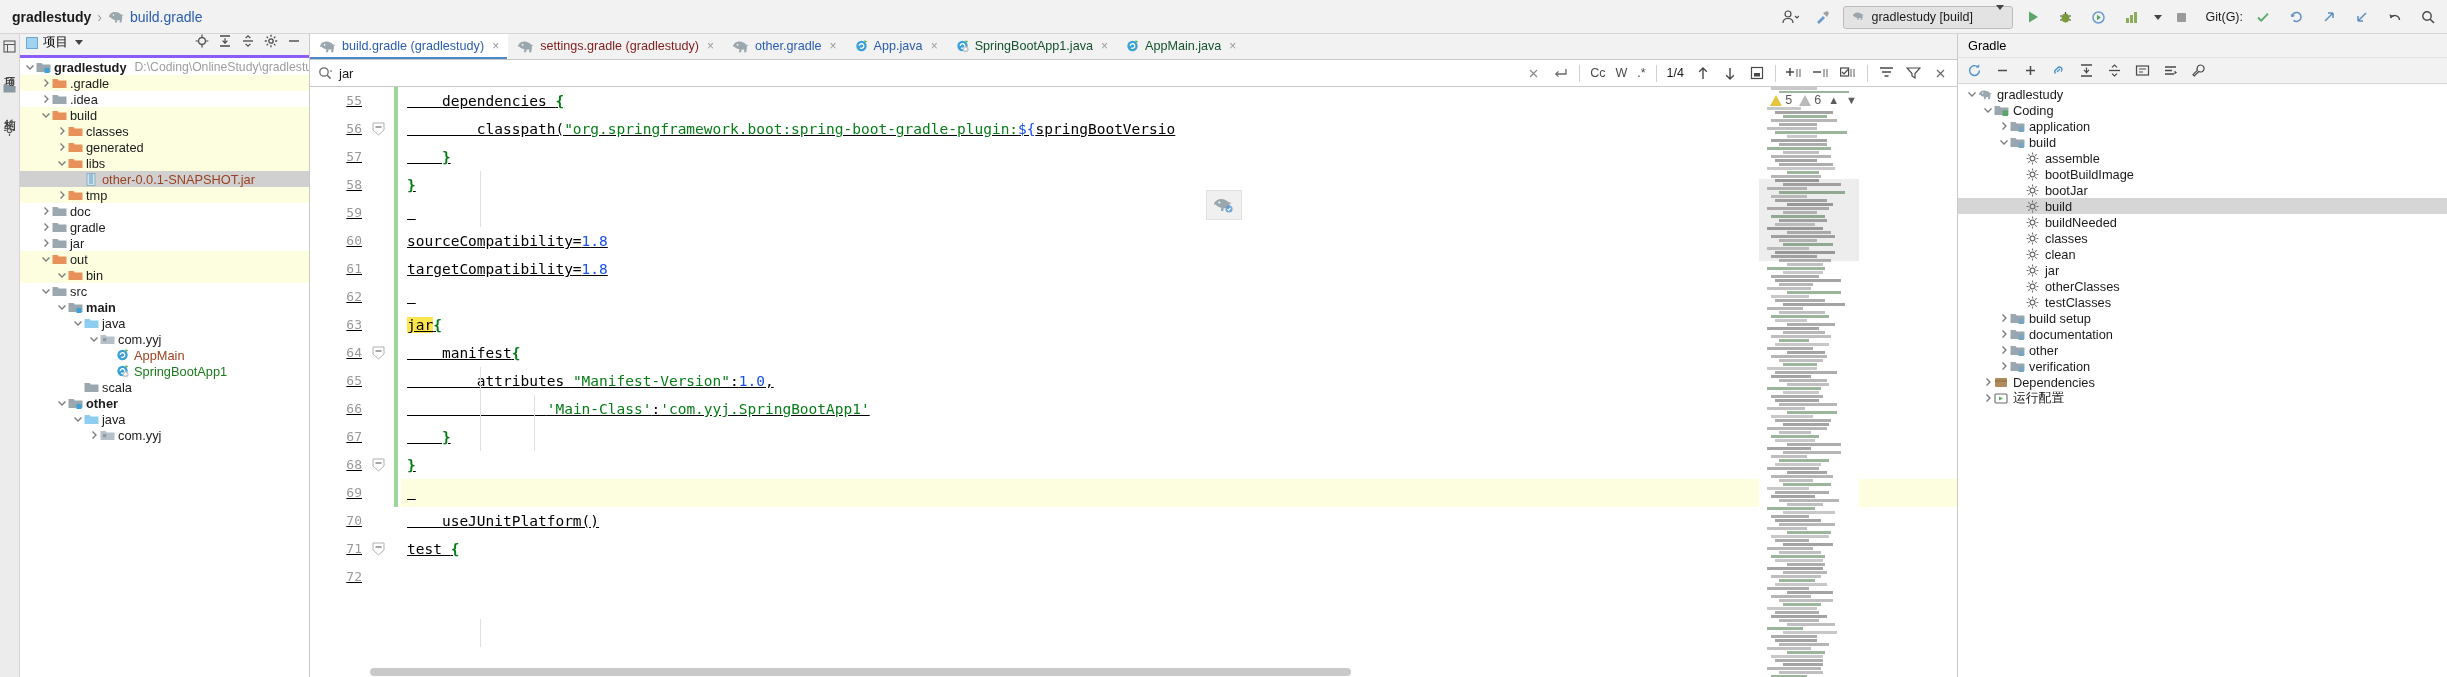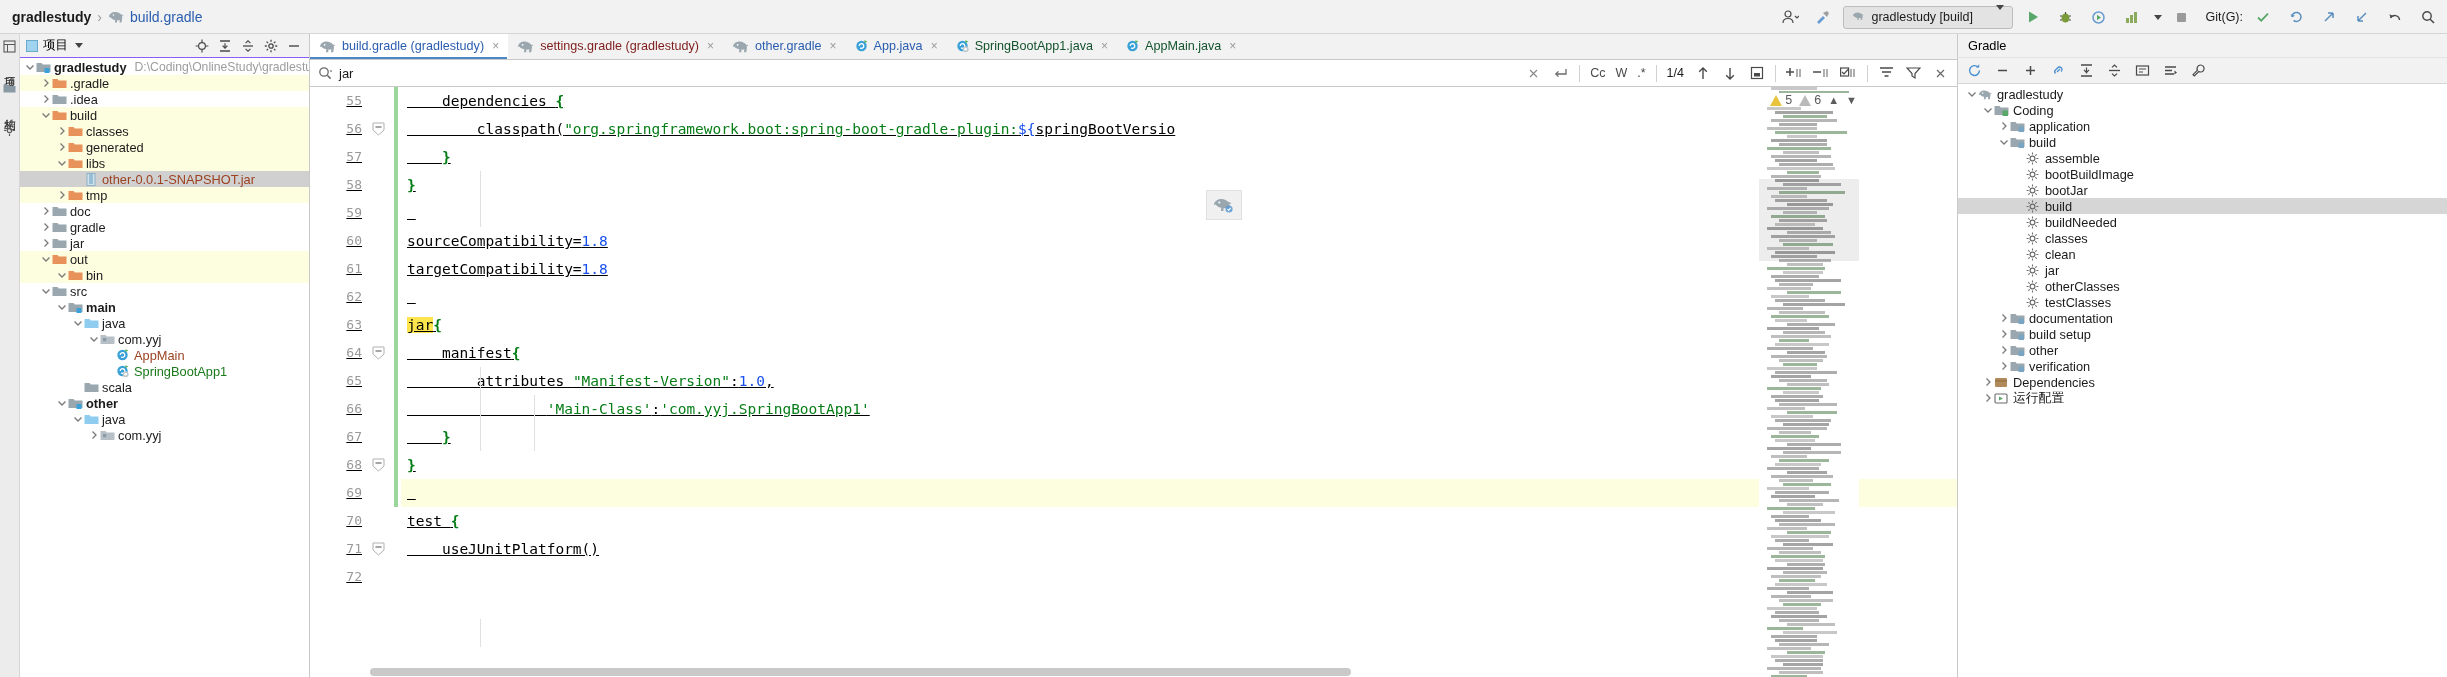--- a/index.html
+++ b/index.html
@@ -33,21 +33,21 @@
   
   .mainrow { flex:1; display:flex; min-height:0; }
 
   
   .stripe { width:20px; background:#ececec; border-right:1px solid #d6d6d6; display:flex; flex-direction:column; align-items:center; padding-top:6px; gap:14px; }
   .stripe-v { writing-mode:vertical-rl; font-size:11.5px; color:#333; letter-spacing:0px; }
   .stripe-ico { width:14px; height:14px; }
 
   
   .projpanel { width:290px; background:#fff; border-right:1px solid #c9c9c9; display:flex; flex-direction:column; min-width:0; }
-  .proj-header { height:24px; background:#f2f2f2; display:flex; align-items:center; padding:0 4px 0 6px; border-bottom:1px solid #8b5cf6; }
+  .proj-header { height:24px; background:#f2f2f2; display:flex; align-items:flex-start; padding:0 4px 0 6px; border-bottom:3px solid #8b5cf6; }
   .proj-title { display:flex; align-items:center; gap:5px; font-size:12.5px; }
   .proj-sq { width:12px; height:12px; background:#9fd3f0; border:1px solid #6aa9cc; }
   .caret-dn { width:0;height:0;border-left:4px solid transparent;border-right:4px solid transparent;border-top:5px solid #444; margin-left:2px;}
   .proj-actions { margin-left:auto; display:flex; align-items:center; gap:9px; padding-right:4px; }
   .pa { width:14px; height:14px; }
 
   .tree { flex:1; overflow:hidden; font-size:12.8px; padding-top:1px; position:relative; }
   .node { height:16px; display:flex; align-items:center; white-space:nowrap; padding-left:4px; }
   .node.hl { background:#fdfddf; }
   .node.sel { background:#d0d0d0; }
@@ -864,22 +864,22 @@
             <div class="cline"><span class="k">sourceCompatibility=</span><span class="num">1.8</span></div>
             <div class="cline"><span class="k">targetCompatibility=</span><span class="num">1.8</span></div>
             <div class="cline">&nbsp;</div>
             <div class="cline"><span class="hlfind">jar</span><span class="grn">{</span></div>
             <div class="cline"><span class="k">    manifest</span><span class="grn">{</span></div>
             <div class="cline"><span class="k">        attributes </span><span class="str">"Manifest-Version"</span><span class="k">:</span><span class="num">1.0</span><span class="k">,</span></div>
             <div class="cline"><span class="k">                </span><span class="str">'Main-Class'</span><span class="k">:</span><span class="str">'com.yyj.SpringBootApp1'</span></div>
             <div class="cline"><span class="k">    </span><span class="grn">}</span></div>
             <div class="cline"><span class="grn">}</span></div>
             <div class="cline hl">&nbsp;</div>
+            <div class="cline"><span class="k">    useJUnitPlatform()</span></div>
             <div class="cline"><span class="k">test </span><span class="grn">{</span></div>
-            <div class="cline"><span class="k">    useJUnitPlatform()</span></div>
           </div>
 
         <div class="minimap" id="minimap">
             <div class="mm-line" style="margin-left: 12px; width: 46px; background: rgb(154, 154, 154); opacity: 0.55;"></div>
             <div class="mm-line" style="margin-left: 20px; width: 70px; background: rgb(74, 122, 74); opacity: 0.55;"></div>
             <div class="mm-line" style="margin-left: 28px; width: 52px; background: rgb(106, 106, 106); opacity: 0.55;"></div>
             <div class="mm-line" style="margin-left: 12px; width: 40px; background: rgb(138, 138, 138); opacity: 0.55;"></div>
             <div class="mm-line" style="margin-left: 20px; width: 62px; background: rgb(74, 122, 74); opacity: 0.55;"></div>
             <div class="mm-line" style="margin-left: 8px; width: 34px; background: rgb(154, 154, 154); opacity: 0.55;"></div>
             <div class="mm-line" style="margin-left: 16px; width: 58px; background: rgb(90, 90, 90); opacity: 0.55;"></div>
@@ -1286,36 +1286,36 @@
               <svg width="10" height="10" viewBox="0 0 10 10">
                 <path d="M3.5 1.5L7 5l-3.5 3.5" fill="none" stroke="#7a7a7a" stroke-width="1.3"></path>
               </svg>
             </span>
             <span class="gico">
               <svg width="15" height="13" viewBox="0 0 15 13">
                 <path d="M0.5 2h5l1.3 1.6h7.7v7.4H0.5z" fill="#9aa7ae"></path>
                 <rect x="8.5" y="6.5" width="5.5" height="5.5" fill="#7aa5c2"></rect>
               </svg>
             </span>
+            <span class="label">build setup</span>
+          </div>
+          <div class="gnode">
+            <span style="flex: 0 0 40px;"></span>
+            <span class="twisty">
+              <svg width="10" height="10" viewBox="0 0 10 10">
+                <path d="M3.5 1.5L7 5l-3.5 3.5" fill="none" stroke="#7a7a7a" stroke-width="1.3"></path>
+              </svg>
+            </span>
+            <span class="gico">
+              <svg width="15" height="13" viewBox="0 0 15 13">
+                <path d="M0.5 2h5l1.3 1.6h7.7v7.4H0.5z" fill="#9aa7ae"></path>
+                <rect x="8.5" y="6.5" width="5.5" height="5.5" fill="#7aa5c2"></rect>
+              </svg>
+            </span>
             <span class="label">documentation</span>
-          </div>
-          <div class="gnode">
-            <span style="flex: 0 0 40px;"></span>
-            <span class="twisty">
-              <svg width="10" height="10" viewBox="0 0 10 10">
-                <path d="M3.5 1.5L7 5l-3.5 3.5" fill="none" stroke="#7a7a7a" stroke-width="1.3"></path>
-              </svg>
-            </span>
-            <span class="gico">
-              <svg width="15" height="13" viewBox="0 0 15 13">
-                <path d="M0.5 2h5l1.3 1.6h7.7v7.4H0.5z" fill="#9aa7ae"></path>
-                <rect x="8.5" y="6.5" width="5.5" height="5.5" fill="#7aa5c2"></rect>
-              </svg>
-            </span>
-            <span class="label">build setup</span>
           </div>
           <div class="gnode">
             <span style="flex: 0 0 40px;"></span>
             <span class="twisty">
               <svg width="10" height="10" viewBox="0 0 10 10">
                 <path d="M3.5 1.5L7 5l-3.5 3.5" fill="none" stroke="#7a7a7a" stroke-width="1.3"></path>
               </svg>
             </span>
             <span class="gico">
               <svg width="15" height="13" viewBox="0 0 15 13">

